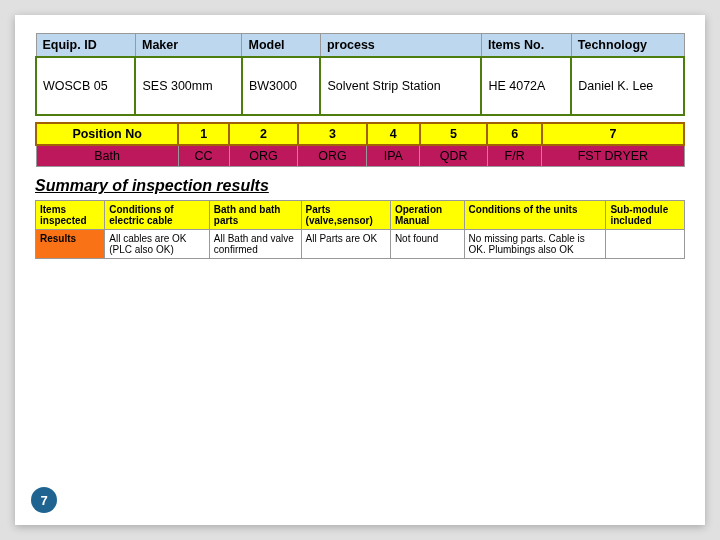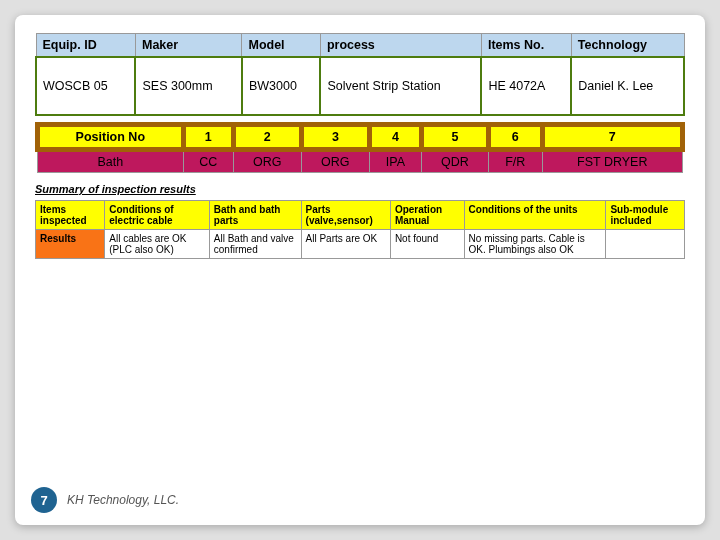--- a/index.html
+++ b/index.html
@@ -9,21 +9,21 @@
       width: 720px;
       height: 540px;
       display: flex;
       align-items: center;
       justify-content: center;
     }
     .slide {
       background: #ffffff;
       width: 690px;
       height: 510px;
-      border-radius: 8px;
+      border-radius: 0;
       padding: 18px 20px 14px 20px;
       position: relative;
       box-shadow: 0 2px 8px rgba(0,0,0,0.25);
     }
 
     
     .equip-table {
       width: 100%;
       border-collapse: collapse;
       font-size: 12.5px;
@@ -50,38 +50,38 @@
       color: #000;
     }
     .bath-table {
       width: 100%;
       border-collapse: collapse;
       font-size: 12.5px;
       margin-bottom: 10px;
     }
     .bath-table th {
       background: #ffff00;
-      border: 5px solid #a16207;
+      border: 2px solid #a16207;
       padding: 3px 5px;
       text-align: center;
       font-weight: bold;
     }
     .bath-table td {
       border: 1px solid #999;
       padding: 3px 5px;
       text-align: center;
       background: #be185d;
     }
     .bath-table .pos-header {
       background: #ffff00;
     }
 
     
     .summary-title {
-      font-size: 11px;
+      font-size: 16px;
       font-weight: bold;
       font-style: italic;
       margin-bottom: 5px;
       color: #000;
       text-decoration: underline;
     }
     .summary-table {
       width: 100%;
       border-collapse: collapse;
       font-size: 10px;
@@ -211,16 +211,15 @@
         <td>All Parts are OK</td>
         <td>Not found</td>
         <td>No missing parts. Cable is OK. Plumbings also OK</td>
         <td></td>
       </tr>
     </tbody>
   </table>
 
   <div class="footer">
     <div class="page-num">7</div>
-    <span class="footer-text">KH Technology, LLC.</span>
   </div>
 
 </div>
 
 </body></html>

